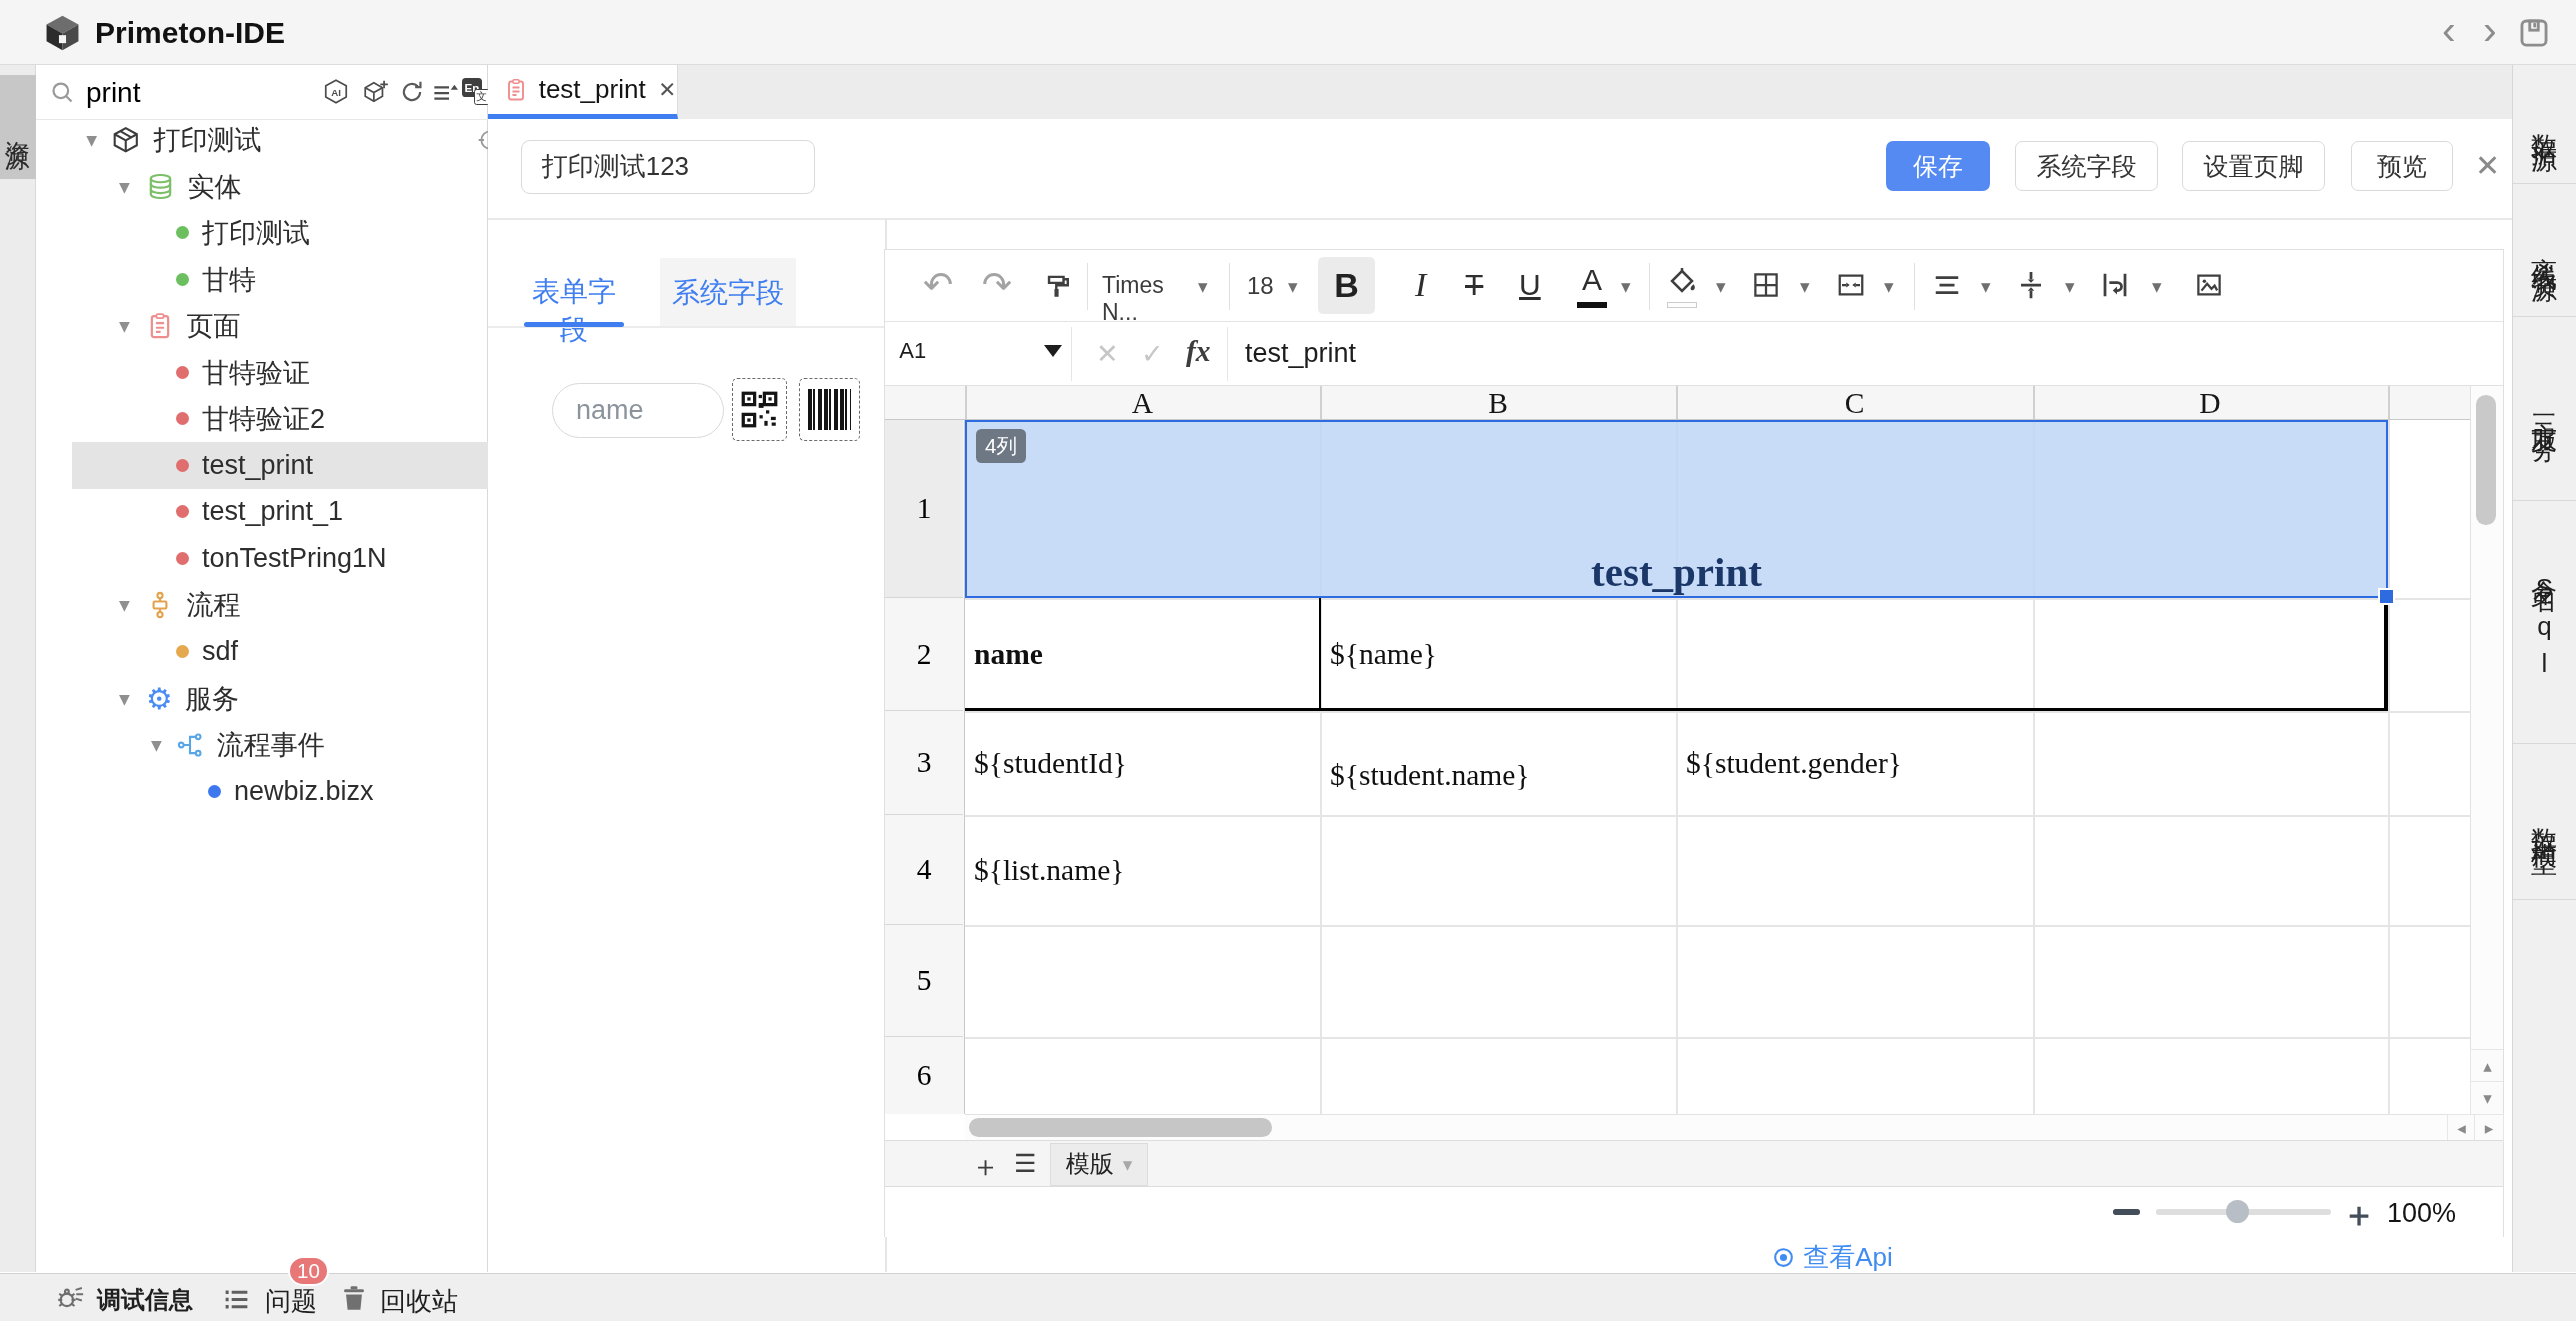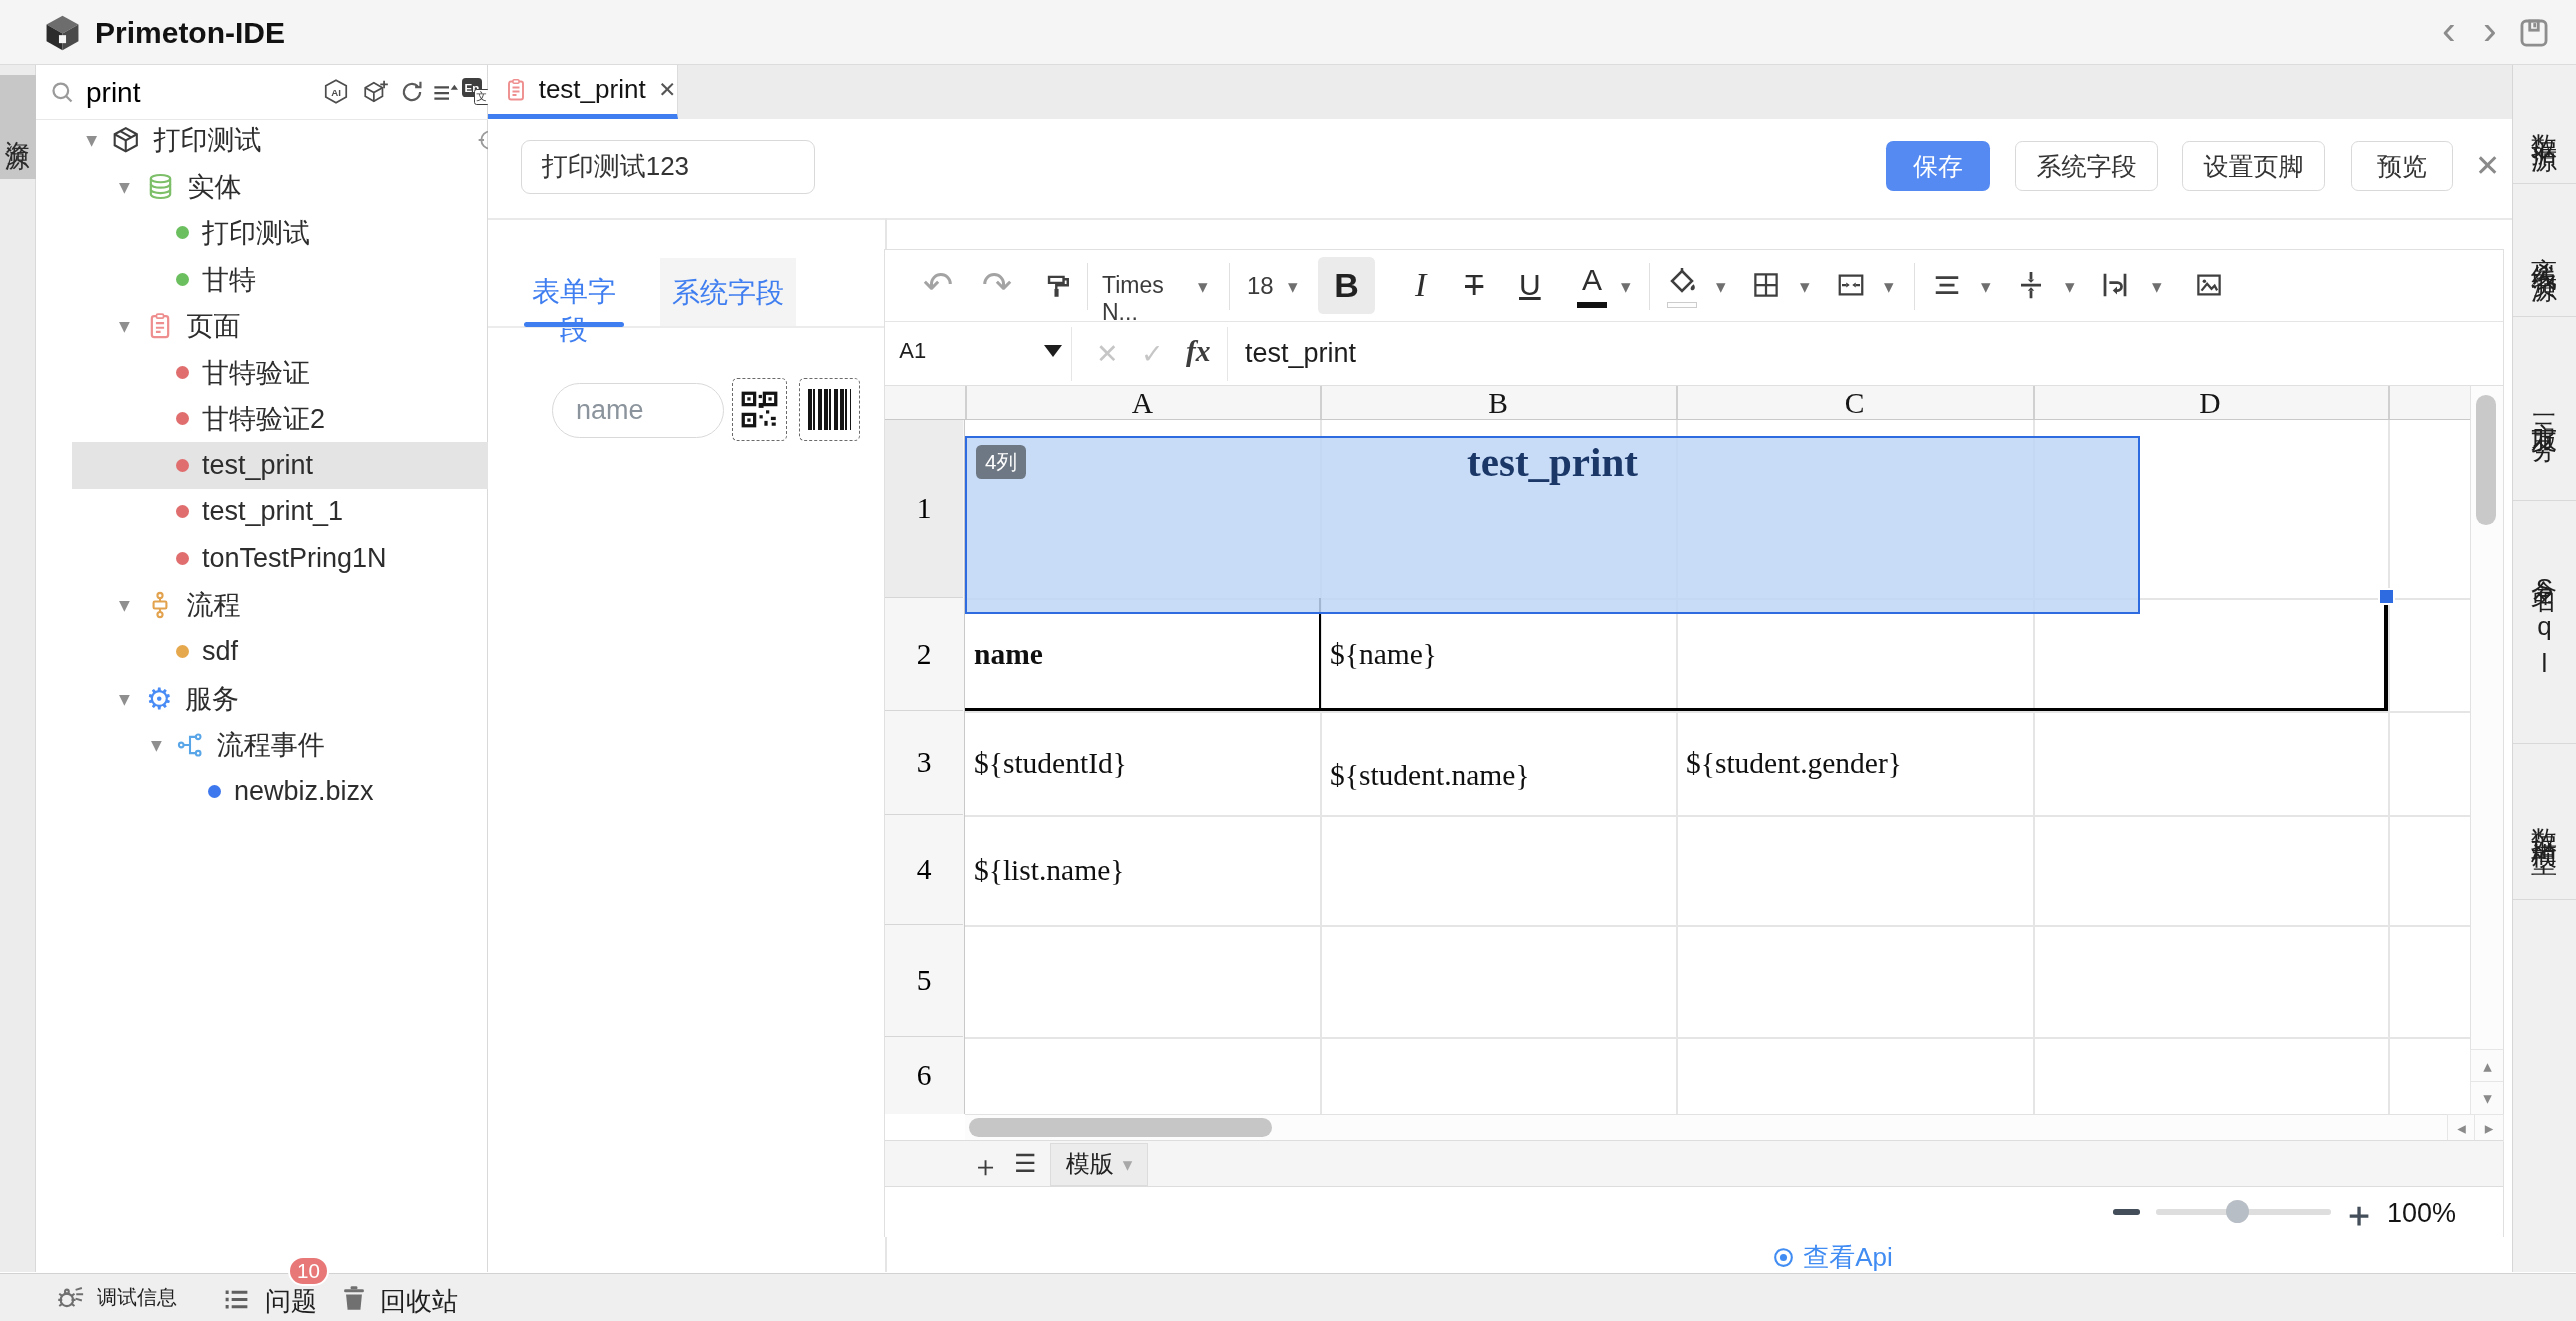--- a/index.html
+++ b/index.html
@@ -436,21 +436,21 @@
       <div class="gline" style="left:435px;top:34px;width:1.8px;height:694px;"></div>
       <div class="gline" style="left:791px;top:34px;width:1.8px;height:694px;"></div>
       <div class="gline" style="left:1148px;top:34px;width:1.8px;height:694px;"></div>
       <div class="gline" style="left:1503px;top:34px;width:1.8px;height:694px;"></div>
       <div class="gline" style="left:80px;top:212px;width:1506px;height:1.8px;"></div>
       <div class="gline" style="left:80px;top:325px;width:1506px;height:1.8px;"></div>
       <div class="gline" style="left:80px;top:429px;width:1506px;height:1.8px;"></div>
       <div class="gline" style="left:80px;top:539px;width:1506px;height:1.8px;"></div>
       <div class="gline" style="left:80px;top:651px;width:1506px;height:1.8px;"></div>
 
-      <div class="ab" style="left:80px;top:34px;width:1175px;height:178px;background:rgba(190,214,247,0.85);border:2.7px solid #2e6ae0;z-index:5;display:flex;align-items:flex-start;justify-content:center;margin-top:16px;">
+      <div class="ab" style="left:80px;top:34px;width:1423px;height:178px;background:rgba(190,214,247,0.85);border:2.7px solid #2e6ae0;z-index:5;display:flex;align-items:flex-end;justify-content:center;">
         <span class="ab" style="left:9px;top:7.2px;background:#6e7884;color:#fff;font-size:20.6px;padding:2.7px 9px;border-radius:5.4px;">4列</span>
         <span class="serif" style="font-size:41px;font-weight:bold;color:#1b3767;">test_print</span>
       </div>
       <div class="ab" style="left:1493px;top:202px;width:17px;height:17px;background:#2e6ae0;border:2.7px solid #fff;z-index:6;"></div>
 
       <div class="ab" style="left:80px;top:212px;width:1423px;height:113px;border-bottom:3.6px solid #000;z-index:4;pointer-events:none;">
         <span style="position:absolute;left:354px;top:0;width:1.8px;height:100%;background:#000;"></span>
         <span style="position:absolute;left:1419px;top:0;width:3.6px;height:100%;background:#000;"></span>
       </div>
 
@@ -521,21 +521,21 @@
   <div class="ab" style="left:0;top:1273px;width:2576px;height:48px;background:#efefef;border-top:0.9px solid #d2d2d2;">
     <span class="ab" style="left:55px;top:9px;">
       <svg viewBox="0 0 24 24" width="30" height="30">
           <g fill="none" stroke="#6f6f6f" stroke-width="1.7">
             <circle cx="9.5" cy="13.5" r="5"></circle>
             <path d="M9.5 8.5c-2 0-2-3.2 0-3.2s2 3.2 0 3.2M6 10.5L3.4 8.6M5.8 13.5H2.6M6 16.5l-2.6 1.9M13 10.5l2.6-1.9M13.2 13.5h3.2M13 16.5l2.6 1.9"></path>
             <path d="M16.5 5.5l5-1.5M17 9h5.5M16.5 12.5l5 1.5" stroke-width="1.5"></path>
           </g>
         </svg>
     </span>
-    <span class="ab" style="left:97px;top:9.8px;font-size:20px;color:#1f1f1f;">调试信息</span>
+    <span class="ab" style="left:97px;top:9.8px;font-size:24px;color:#1f1f1f;font-weight:bold;">调试信息</span>
     <span class="ab" style="left:222px;top:10.7px;">
       <svg viewBox="0 0 24 24" width="29" height="29">
           <g stroke="#5f5f5f" stroke-width="2.4" fill="none">
             <path d="M8 6h13M8 12h13M8 18h13"></path>
             <path d="M3 6h2.5M3 12h2.5M3 18h2.5" stroke-width="3"></path>
           </g>
         </svg>
     </span>
     <span class="ab" style="left:265px;top:9.8px;font-size:26px;color:#1f1f1f;">问题</span>
     <span class="ab" style="left:288px;top:-18px;min-width:41px;height:30px;background:#e87878;border:2.7px solid #fff;border-radius:18px;color:#fff;font-size:20.6px;display:flex;align-items:center;justify-content:center;z-index:9;">10</span>

